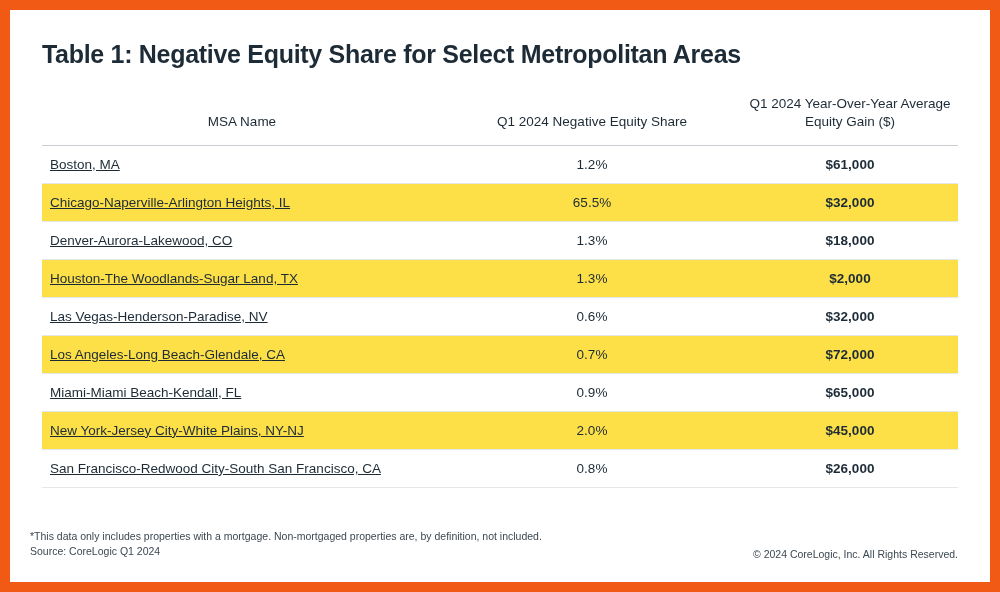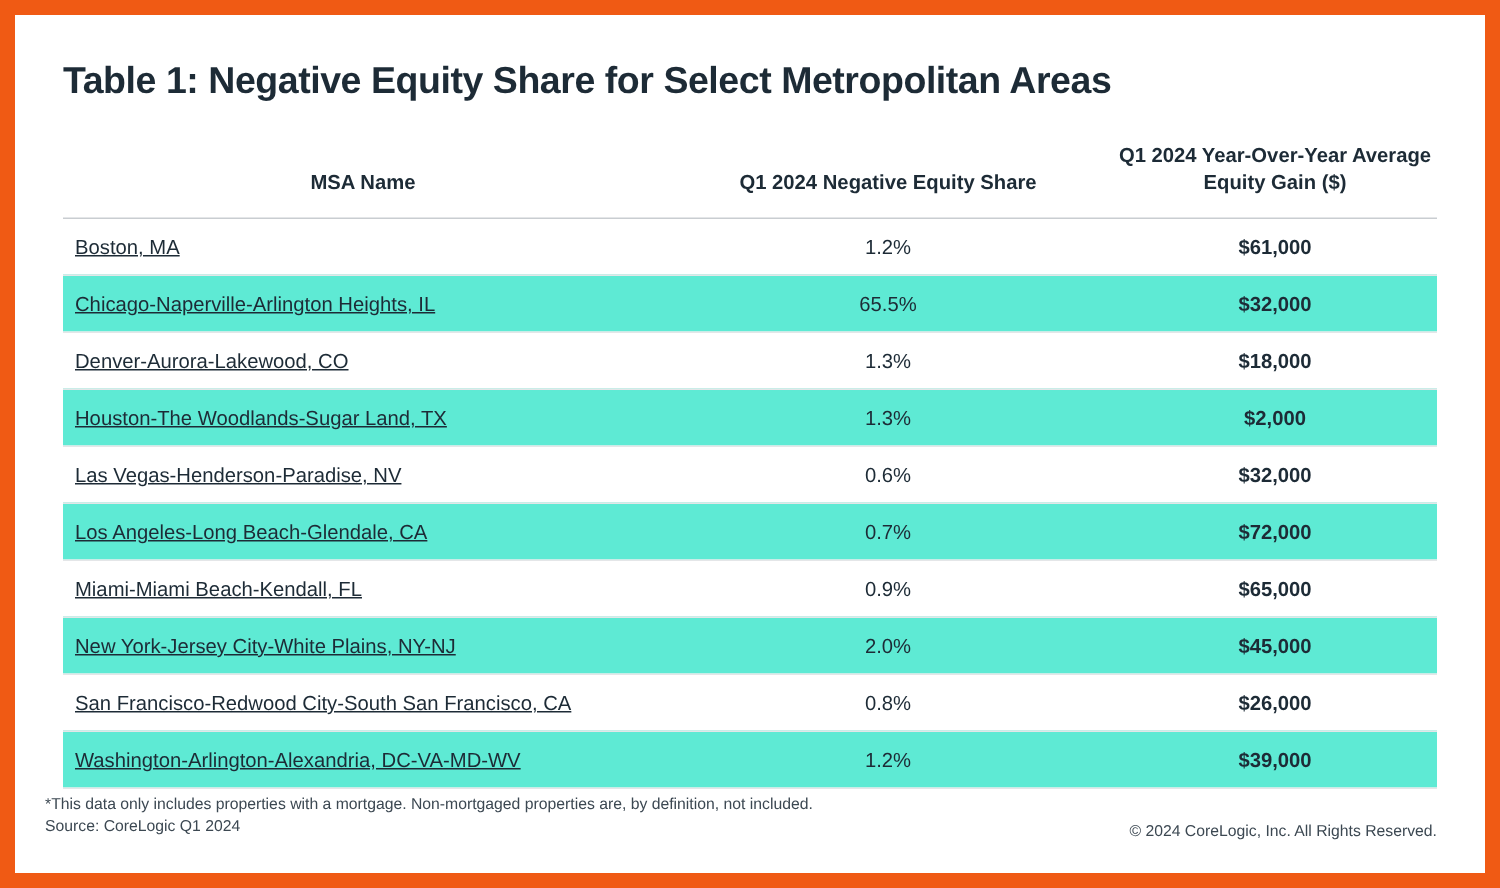--- a/index.html
+++ b/index.html
@@ -38,21 +38,21 @@
     padding-top: 12px;
   }
   table.data {
     border-collapse: collapse;
     width: 916px;
     margin-top: 26px;
     table-layout: fixed;
   }
   table.data th {
     font-size: 13.5px;
-    font-weight: bold;
+    font-weight: normal;
     color: #1d2b36;
     text-align: center;
     padding: 0 0 14px 0;
     vertical-align: bottom;
     line-height: 1.33;
   }
   th.col-msa {
     text-align: left;
     width: 400px;
     padding-left: 8px;
@@ -75,21 +75,21 @@
   }
   table.data td.msa {
     text-align: left;
     padding-left: 8px;
     text-decoration: underline;
   }
   table.data td.gain {
     font-weight: bold;
   }
   table.data tbody tr.alt td {
-    background: #5eead4;
+    background: #fde047;
   }
   .footer {
     position: absolute;
     left: 20px;
     right: 32px;
     bottom: 22px;
     display: flex;
     justify-content: space-between;
     align-items: flex-end;
   }
@@ -159,25 +159,20 @@
         <tr class="alt">
           <td class="msa">New York-Jersey City-White Plains, NY-NJ</td>
           <td class="share">2.0%</td>
           <td class="gain">$45,000</td>
         </tr>
         <tr>
           <td class="msa">San Francisco-Redwood City-South San Francisco, CA</td>
           <td class="share">0.8%</td>
           <td class="gain">$26,000</td>
         </tr>
-        <tr class="alt">
-          <td class="msa">Washington-Arlington-Alexandria, DC-VA-MD-WV</td>
-          <td class="share">1.2%</td>
-          <td class="gain">$39,000</td>
-        </tr>
       </tbody>
     </table>
   </div>
 
   <div class="footer">
     <div>
       <div class="footnote">*This data only includes properties with a mortgage. Non-mortgaged properties are, by definition, not included.</div>
       <div class="footnote">Source: CoreLogic Q1 2024</div>
     </div>
     <div class="copyright">© 2024 CoreLogic, Inc. All Rights Reserved.</div>

